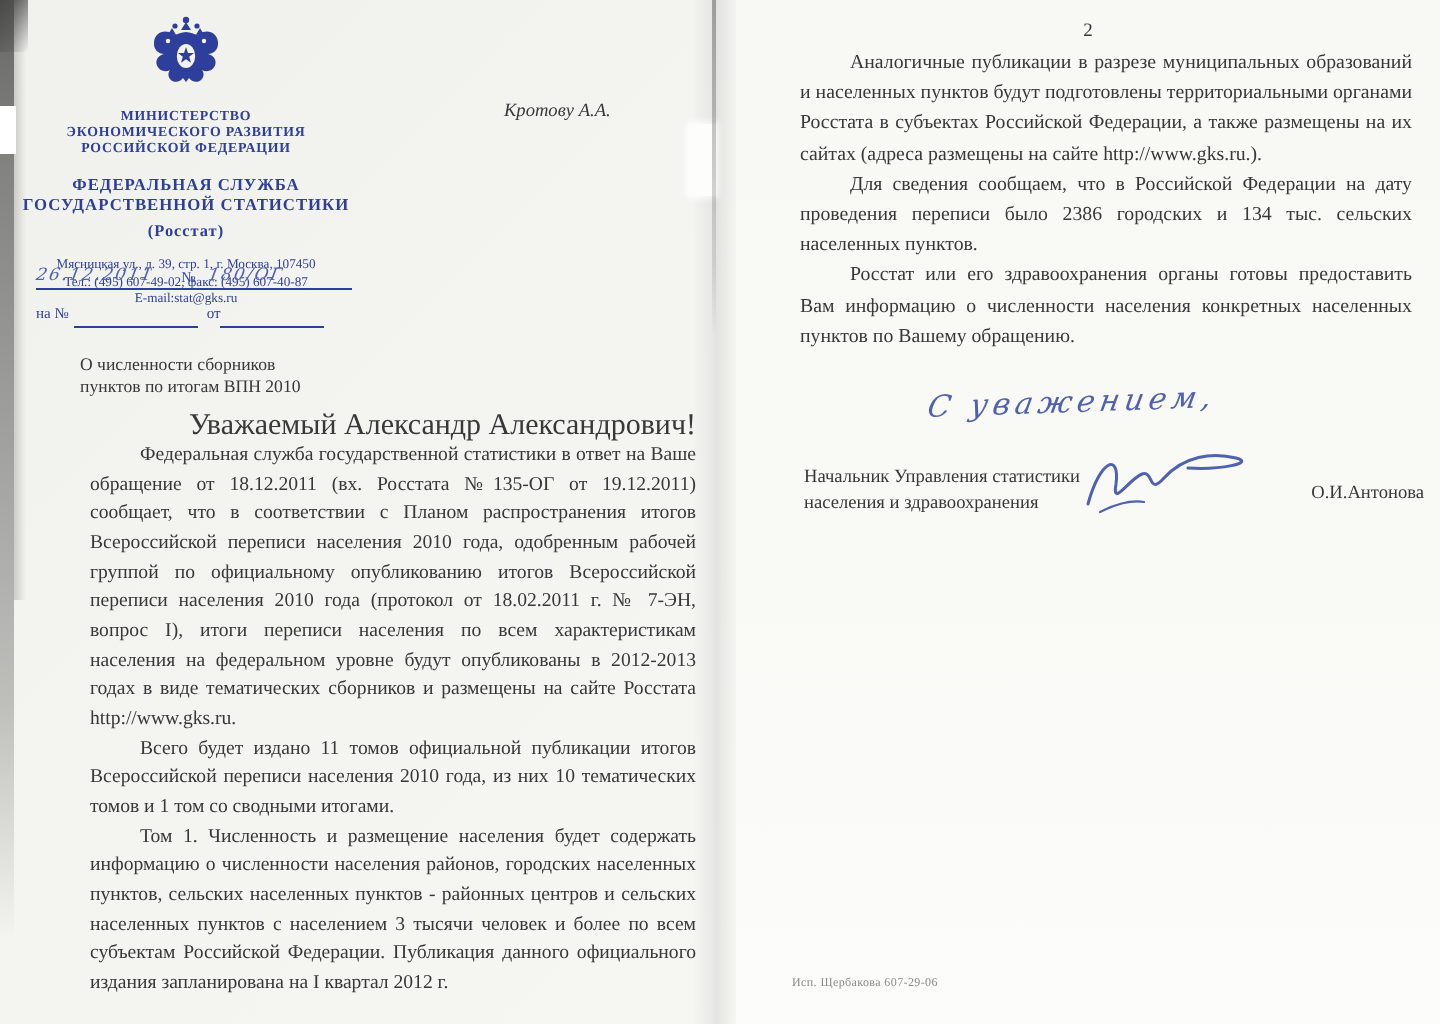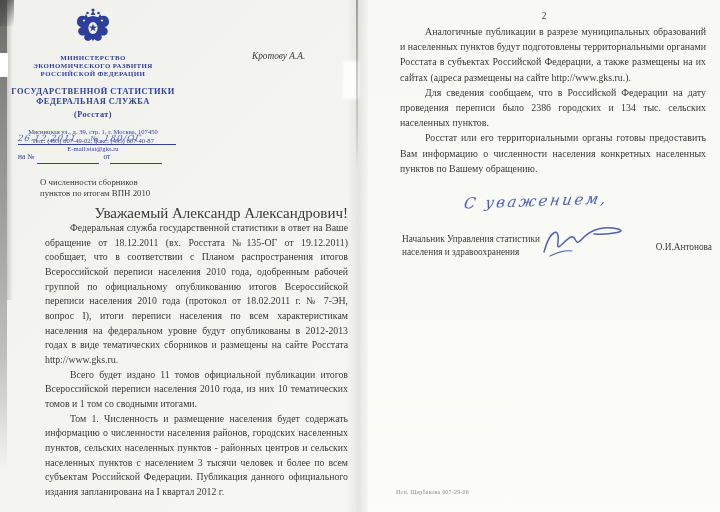--- a/index.html
+++ b/index.html
@@ -91,22 +91,22 @@
           <circle cx="29" cy="14.5" r="1.1"></circle>
         </g>
         <path d="M20 17.5 l1 3 h3 l-2.4 1.9 l.9 3 l-2.5 -1.8 l-2.5 1.8 l.9 -3 l-2.4 -1.9 h3 z" fill="#2e3e9b"></path>
       </svg>
       <div class="ministry">
         <div>МИНИСТЕРСТВО</div>
         <div>ЭКОНОМИЧЕСКОГО РАЗВИТИЯ</div>
         <div>РОССИЙСКОЙ ФЕДЕРАЦИИ</div>
       </div>
       <div class="service">
+        <div>ФЕДЕРАЛЬНАЯ СЛУЖБА</div>
         <div>ГОСУДАРСТВЕННОЙ СТАТИСТИКИ</div>
-        <div>ФЕДЕРАЛЬНАЯ СЛУЖБА</div>
         <div class="service-sub">(Росстат)</div>
       </div>
       <div class="addr">
         <div>Мясницкая ул., д. 39, стр. 1, г. Москва, 107450</div>
         <div>Тел.: (495) 607-49-02, факс: (495) 607-40-87</div>
         <div>E-mail:stat@gks.ru</div>
       </div>
     </div>
 
     <div class="ref-block">
@@ -138,21 +138,21 @@
       <p>Том 1. Численность и размещение населения будет содержать информацию о численности населения районов, городских населенных пунктов, сельских населенных пунктов - районных центров и сельских населенных пунктов с населением 3 тысячи человек и более по всем субъектам Российской Федерации. Публикация данного официального издания запланирована на I квартал 2012 г.</p>
     </div>
   </div>
 
   <div class="page page-right">
     <div class="page-num">2</div>
 
     <div class="body-right">
       <p>Аналогичные публикации  в разрезе муниципальных образований и населенных пунктов будут подготовлены территориальными органами Росстата в субъектах Российской Федерации, а также размещены на их сайтах (адреса размещены на сайте http://www.gks.ru.).</p>
       <p>Для сведения сообщаем, что в Российской Федерации на дату проведения переписи было 2386 городских и 134 тыс. сельских населенных пунктов.</p>
-      <p>Росстат или его территориальными органы готовы предоставить Вам информацию о численности населения конкретных населенных пунктов по Вашему обращению.</p>
+      <p>Росстат или его здравоохранения органы готовы предоставить Вам информацию о численности населения конкретных населенных пунктов по Вашему обращению.</p>
     </div>
 
     <div class="closing">С уважением,</div>
 
     <div class="signer-title">
       <div>Начальник Управления статистики</div>
       <div>населения и здравоохранения</div>
     </div>
 
     <svg class="signature-svg" viewBox="0 0 96 44">

